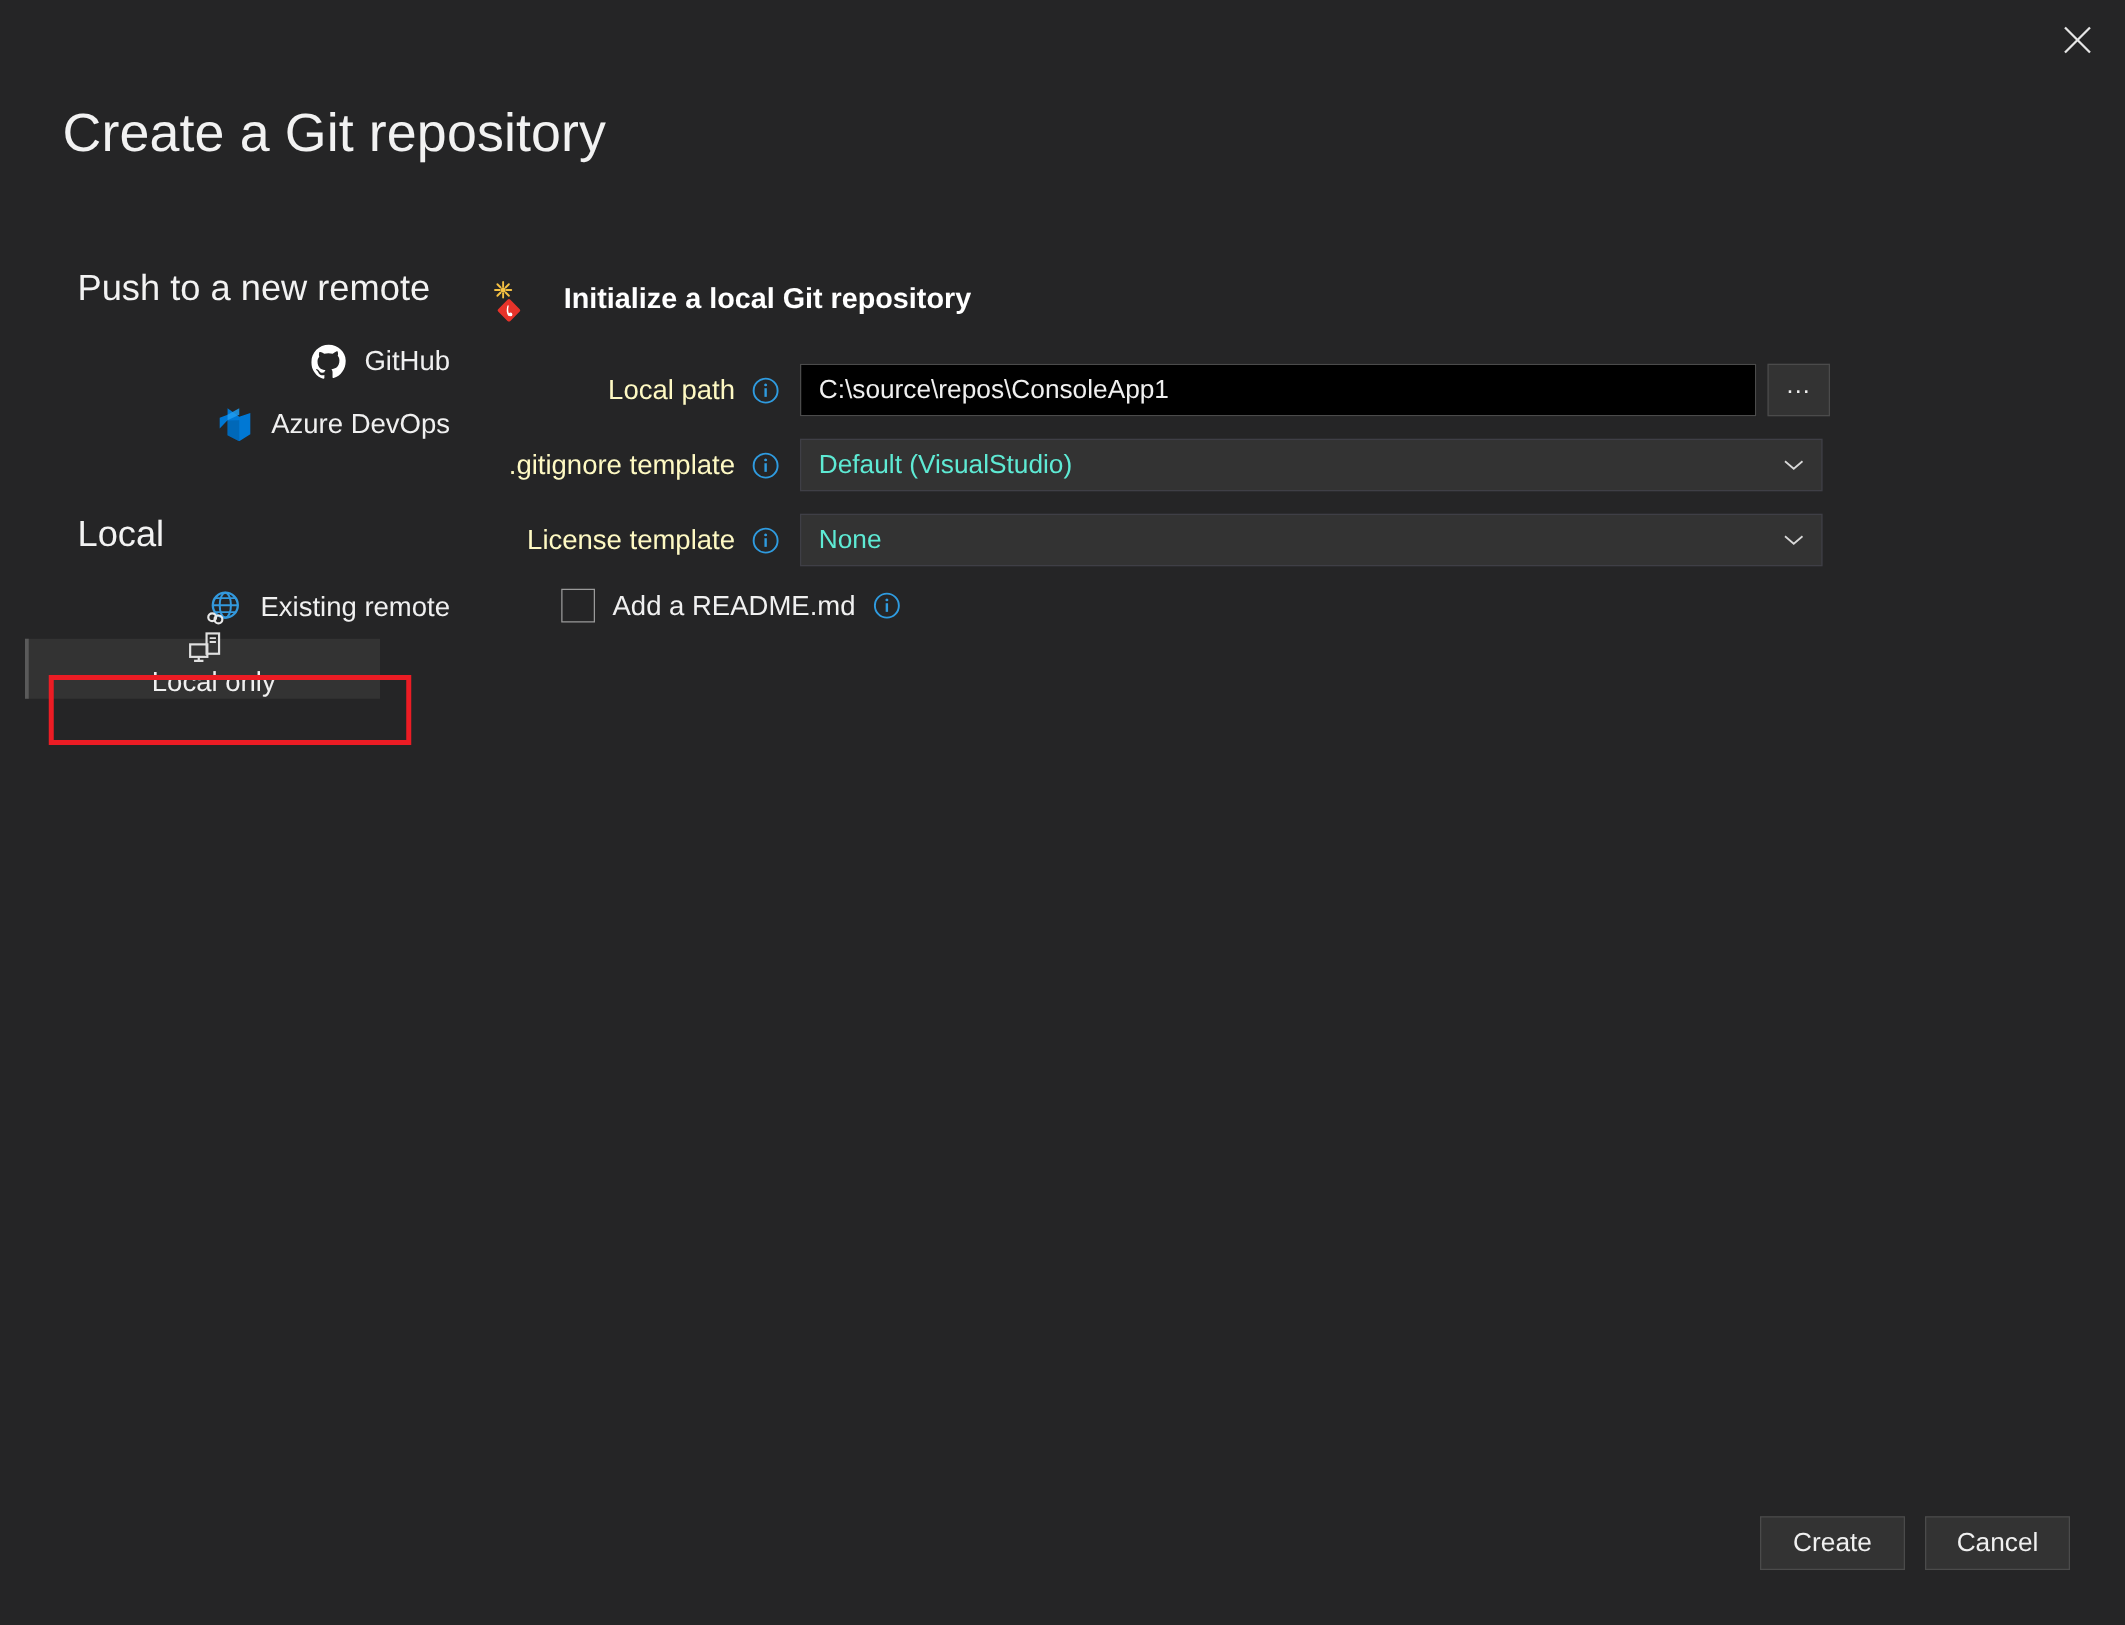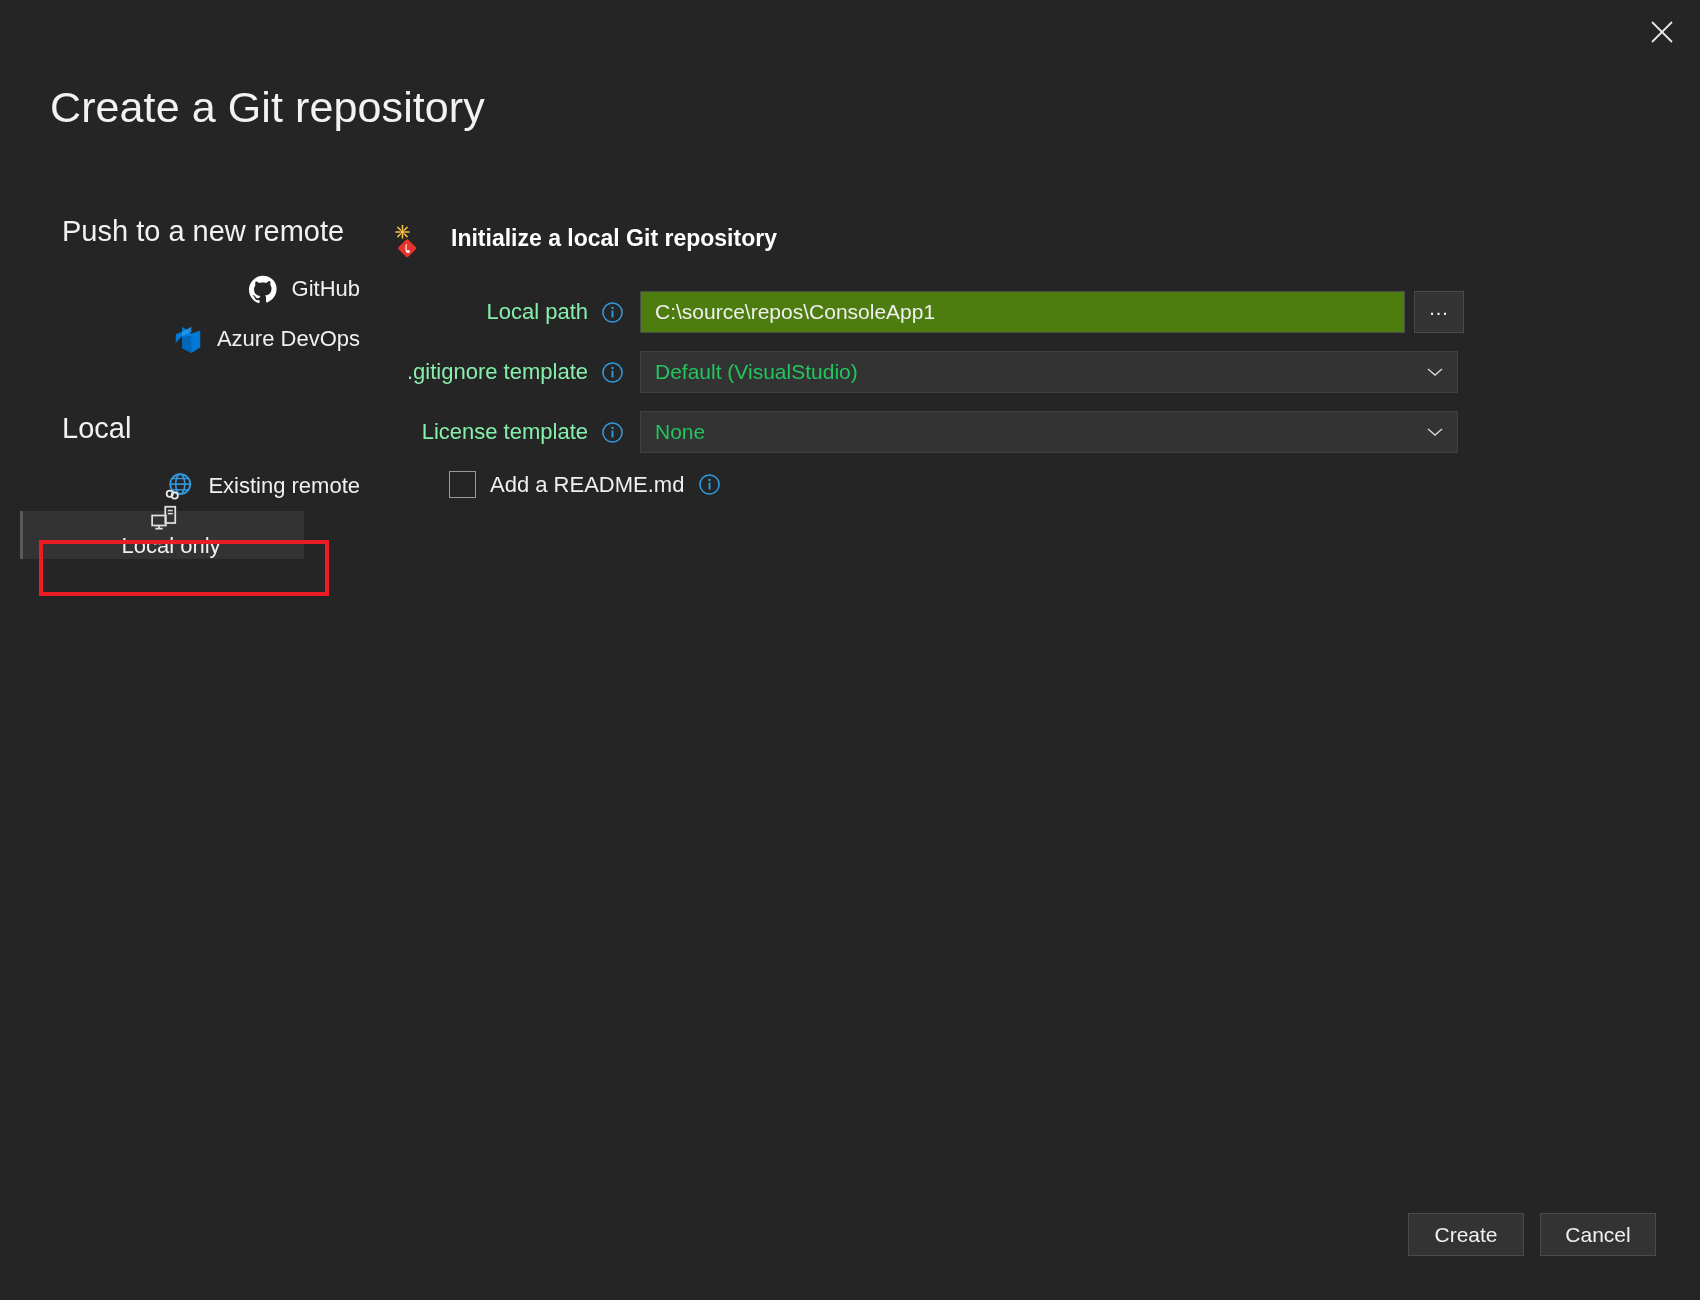--- a/index.html
+++ b/index.html
@@ -147,42 +147,42 @@
     align-items: center;
     margin-bottom: 18px;
     height: 42px;
   }
   .form-label {
     width: 255px;
     text-align: right;
     padding-right: 16px;
     font-size: 22px;
     font-weight: 400;
-    color: #86efac;
+    color: #fef9c3;
     display: flex;
     align-items: center;
     justify-content: flex-end;
     gap: 13px;
     box-sizing: border-box;
     flex: none;
   }
 
   .info-icon {
     width: 23px;
     height: 23px;
     flex: none;
     display: inline-flex;
     align-items: center;
     justify-content: center;
     cursor: pointer;
   }
 
   .text-input {
     height: 42px;
-    background: #4d7c0f;
+    background: #000000;
     border: 1px solid #4b4b4b;
     box-sizing: border-box;
     display: flex;
     align-items: center;
     padding-left: 14px;
     font-size: 21px;
     color: #f0f0f0;
     width: 765px;
     cursor: text;
   }
@@ -208,21 +208,21 @@
     width: 818px;
     background: #333333;
     border: 1px solid #3f3f46;
     box-sizing: border-box;
     display: flex;
     align-items: center;
     justify-content: space-between;
     padding-left: 14px;
     padding-right: 14px;
     font-size: 21px;
-    color: #22c55e;
+    color: #5eead4;
     cursor: pointer;
   }
   .select-box .chevron { flex: none; display: flex; align-items: center; }
 
   .check-row {
     display: flex;
     align-items: center;
     margin-top: 4px;
     padding-left: 64px;
     gap: 14px;

